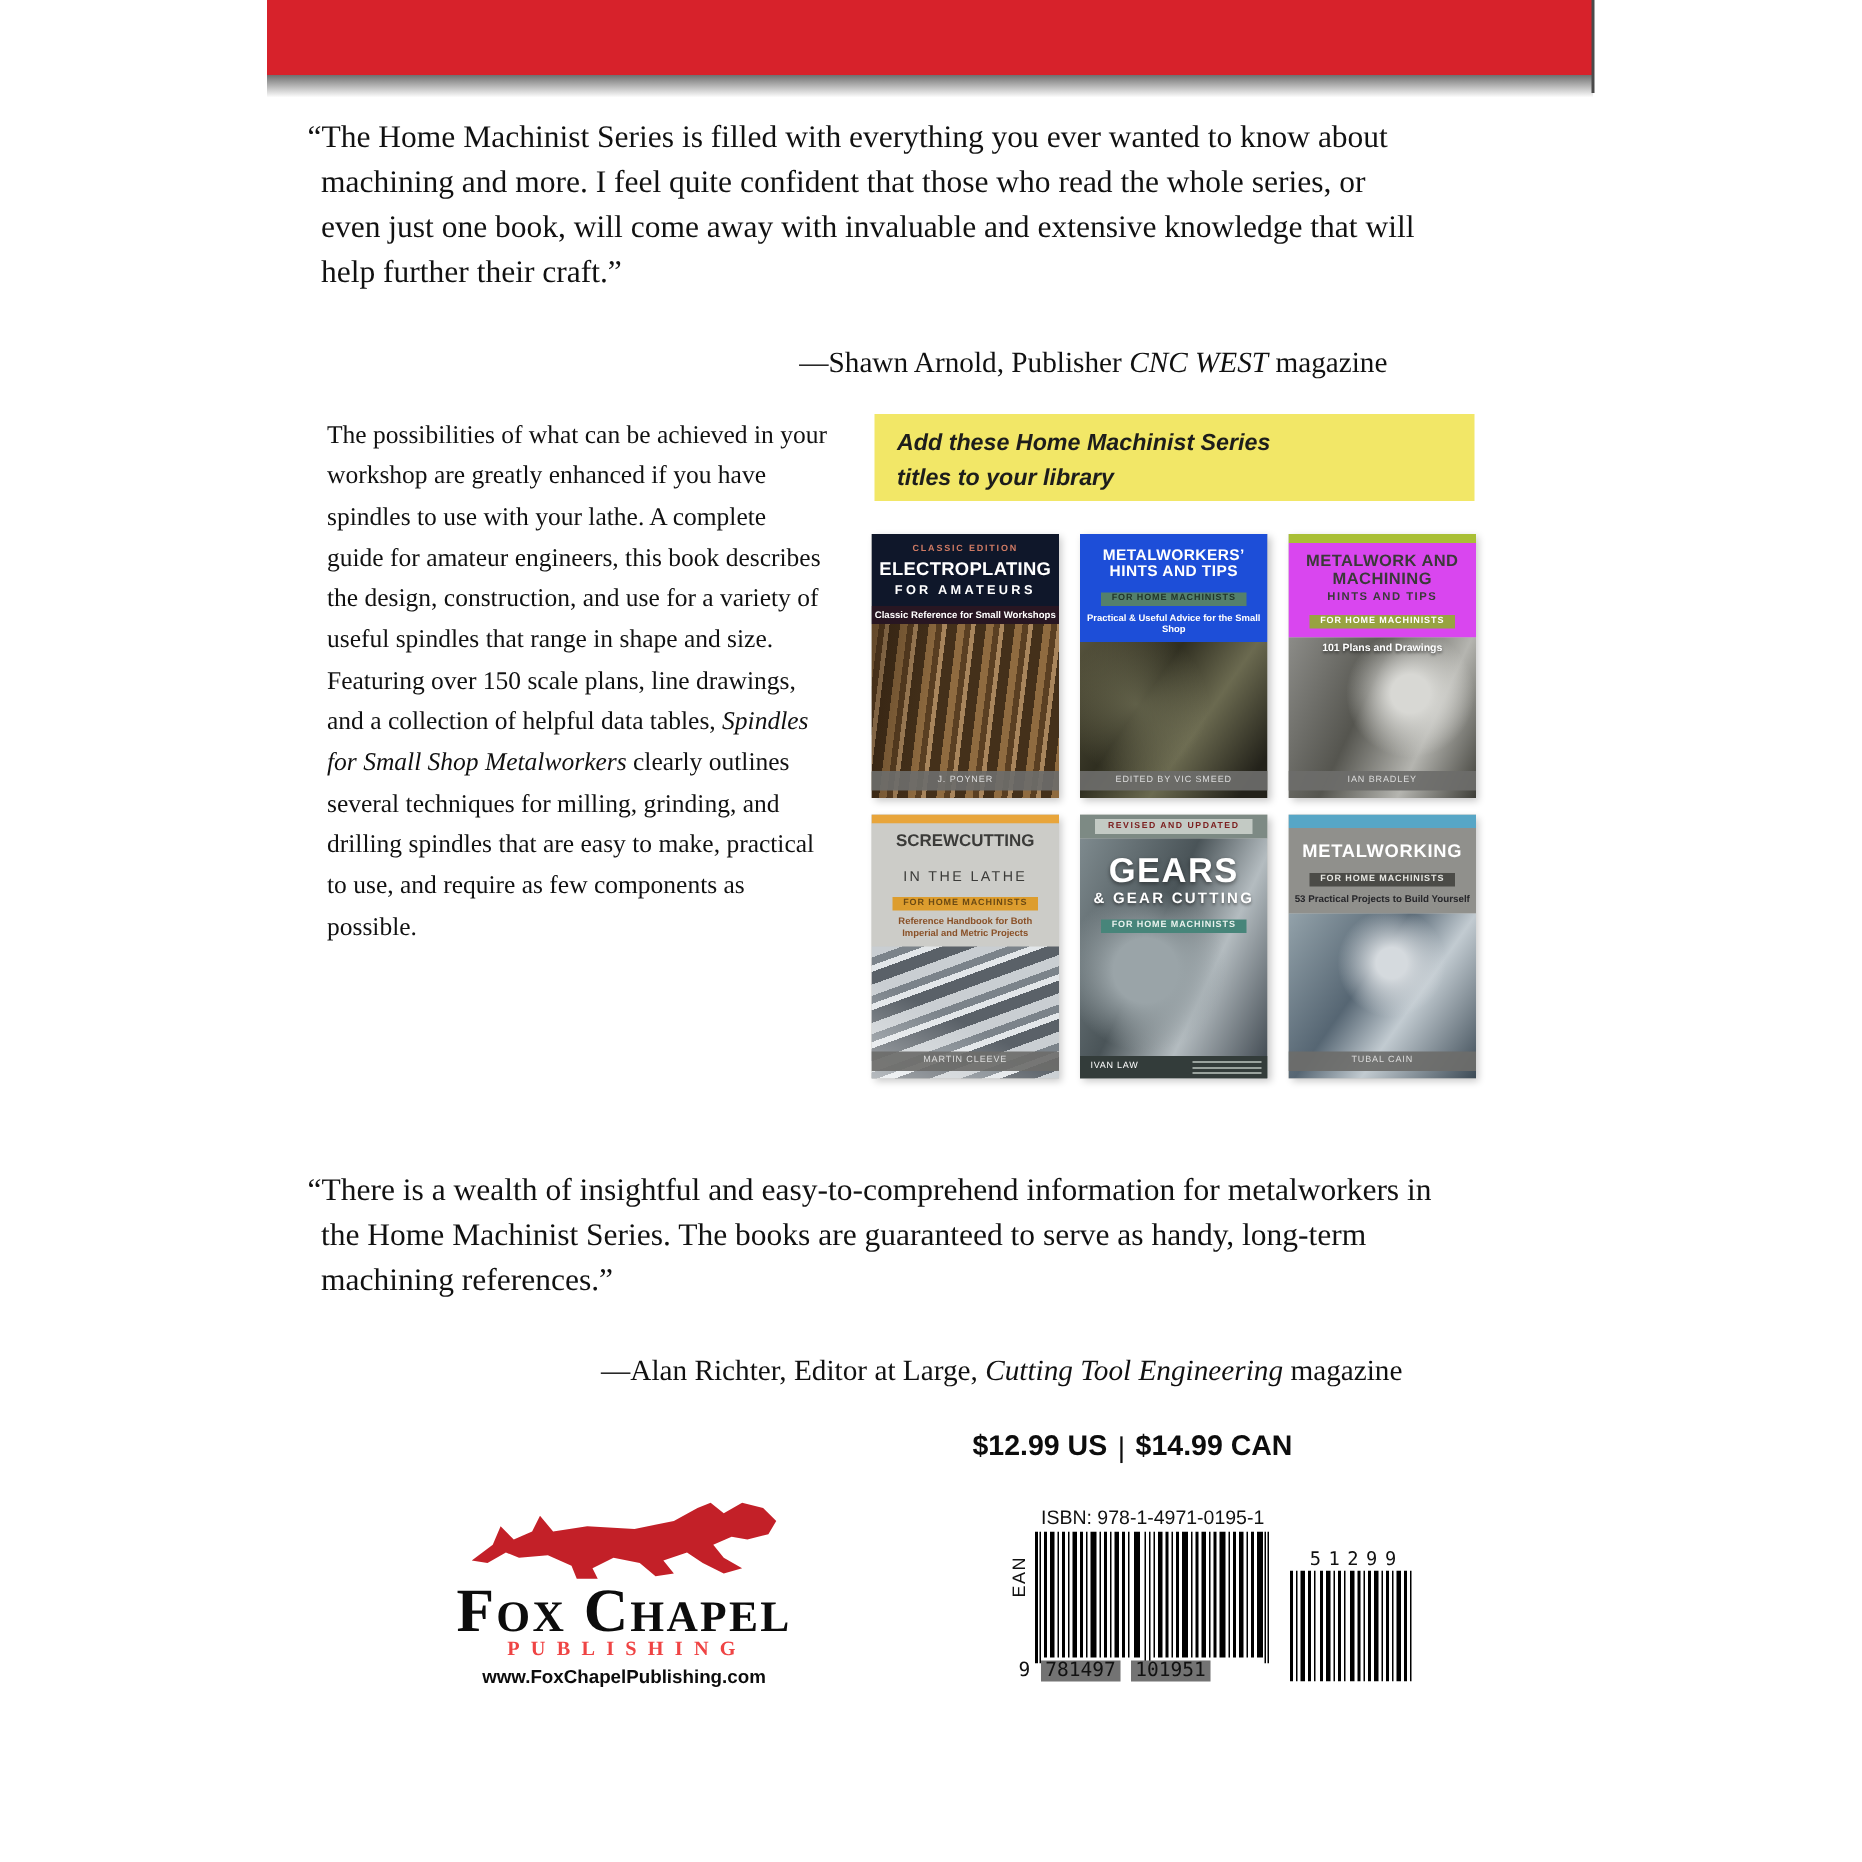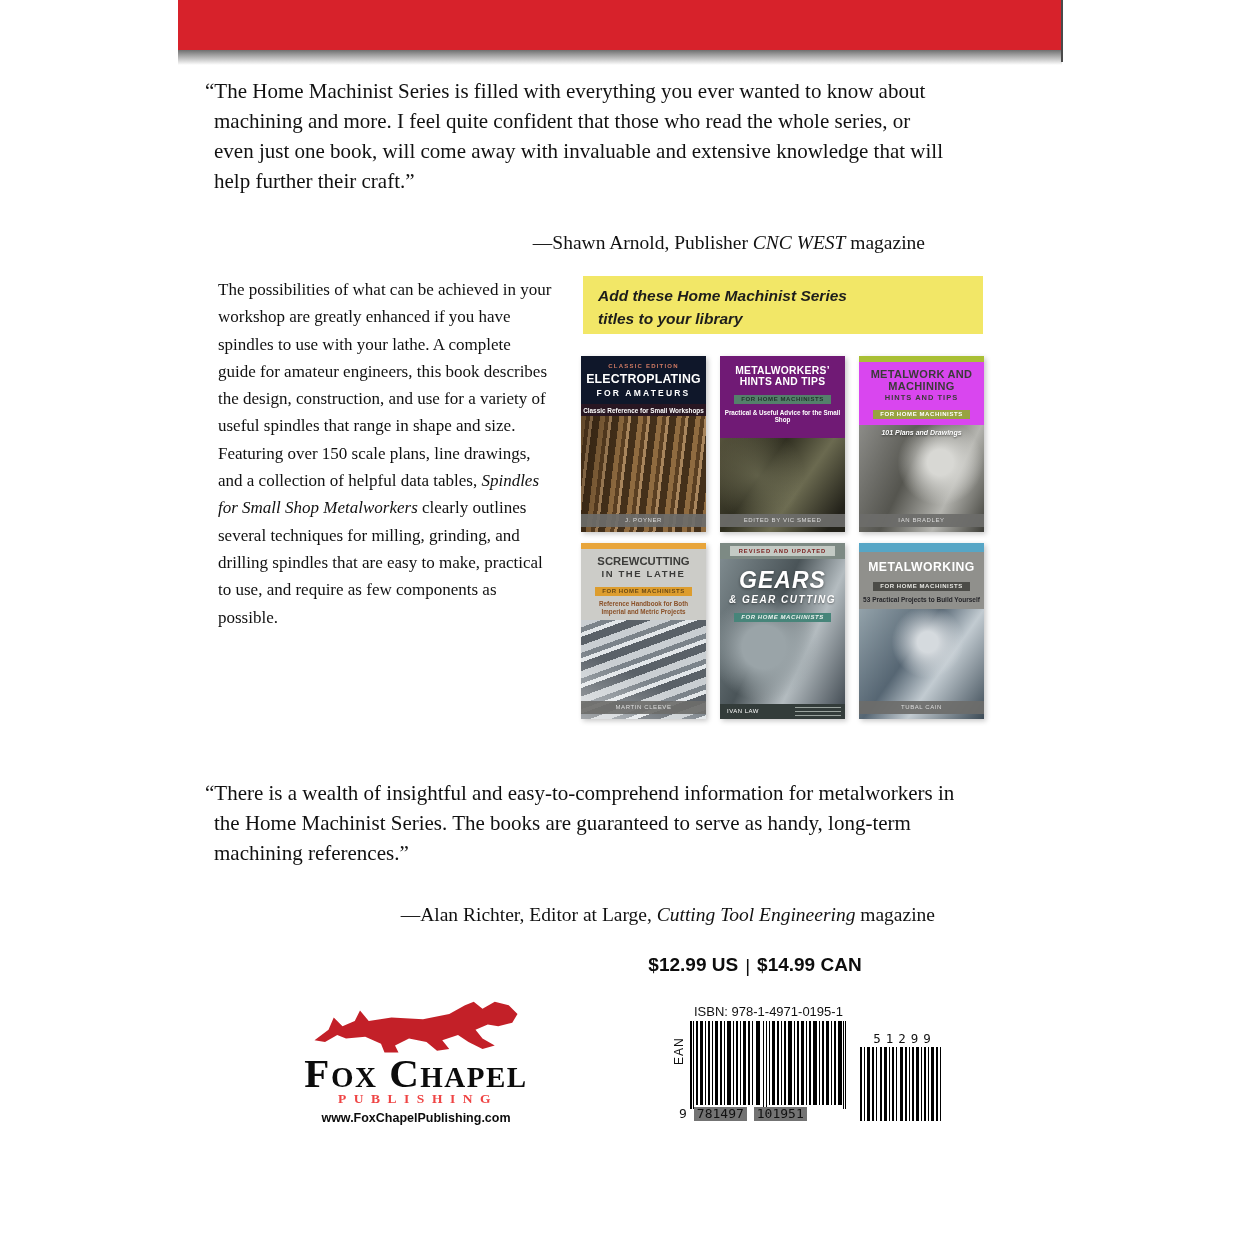--- a/index.html
+++ b/index.html
@@ -27,39 +27,39 @@
   
   .promo { position:absolute; left:583px; top:276px; width:400px; height:58px; background:#f2e767;
     font-family:"Liberation Sans", sans-serif; font-style:italic; font-weight:bold;
     color:#1d1d1b; font-size:15.5px; line-height:23px; padding:8px 0 0 15px; }
 
   
   .book-grid { position:absolute; left:581px; top:356px; display:grid;
     grid-template-columns:repeat(3,125px); gap:11px 14px; font-family:"Liberation Sans", sans-serif; }
   .cover { width:125px; height:176px; position:relative; overflow:hidden; background:#c8c8c4;
     box-shadow:2px 2px 5px rgba(0,0,0,.22); display:flex; flex-direction:column; text-align:center; }
-  .photo { flex:1; position:relative;font-style:italic; }
+  .photo { flex:1; position:relative; }
   .author { position:absolute; bottom:5px; left:0; width:100%; height:13px;
     background:rgba(108,108,106,.92); color:#ddd; font-size:6px; line-height:13px;
     letter-spacing:.6px; text-transform:uppercase; }
   .badge { display:inline-block; font-size:6px; font-weight:bold; letter-spacing:.6px;
     padding:1.5px 7px; margin:3px auto 0; }
 
   
   .c1 .head { background:#0f172a; padding:7px 5px 0; }
   .c1 .ed { color:#cf7a63; font-size:6px; font-weight:bold; letter-spacing:1.2px; }
   .c1 .t1 { color:#fff; font-weight:800; font-size:12.3px; letter-spacing:.2px; margin-top:3px; }
   .c1 .t2 { color:#fff; font-size:8.5px; letter-spacing:2.2px; margin-top:2px; font-weight:bold; }
   .c1 .tag { margin:6px -5px 0; background:rgba(62,22,28,.55); color:#fff; font-size:6.4px; font-weight:bold; padding:2.5px 2px; }
   .c1 .photo { background:
       linear-gradient(100deg, rgba(30,18,8,.4), rgba(0,0,0,0) 35%),
       repeating-linear-gradient(97deg, #8f6b40 0 5px, #5a3f22 5px 9px, #a8855c 9px 12px, #44301a 12px 19px); }
 
   
-  .c2 .head { background:#701a75; padding:9px 4px 15px; }
+  .c2 .head { background:#1d4ed8; padding:9px 4px 5px; }
   .c2 .t1, .c2 .t2 { color:#fff; font-weight:800; font-size:10.3px; letter-spacing:.3px; }
   .c2 .badge { background:#54806b; color:#21352a; }
   .c2 .tag { color:#fff; font-size:6.3px; font-weight:bold; margin-top:4px; }
   .c2 .photo { background:
       radial-gradient(circle at 30% 40%, rgba(185,185,145,.35), transparent 45%),
       linear-gradient(125deg, #55523c, #2f2e20 35%, #6b6a50 60%, #23221a 90%); }
 
   
   .c3 .strip { height:6px; background:#a9bf35; }
   .c3 .head { background:#d946ef; padding:6px 3px 5px; }
@@ -69,21 +69,21 @@
   .c3 .tag { position:absolute; top:4px; left:0; width:100%; color:#fff; font-size:7px; font-weight:bold;
     text-shadow:0 1px 2px rgba(0,0,0,.55); }
   .c3 .photo { background:
       radial-gradient(circle at 65% 35%, #d8d8d4 0 12%, transparent 40%),
       linear-gradient(115deg, #8c8c88, #55554f 40%, #b5b5b0 70%, #3e3e38); }
 
   
   .c4 .strip { height:6px; background:#e8a53b; }
   .c4 .head { background:#ccccc8; padding:6px 3px 4px; }
   .c4 .t1 { color:#3b3b39; font-weight:800; font-size:11.3px; }
-  .c4 .t2 { color:#3b3b39; font-weight:700; font-size:9.5px; letter-spacing:1.6px; margin-top:1px; }
+  .c4 .t2 { color:#3b3b39; font-weight:400; font-size:9.5px; letter-spacing:1.6px; margin-top:12px; }
   .c4 .badge { background:#dd9d2e; color:#6b4a14; }
   .c4 .tag { color:#8a5128; font-size:6.3px; font-weight:bold; margin-top:3px; line-height:8px; padding:0 10px; }
   .c4 .photo { background:
       linear-gradient(25deg, rgba(255,255,255,.45), transparent 45%),
       repeating-linear-gradient(160deg, #c9ced2 0 7px, #7b838a 7px 12px, #e2e6e9 12px 16px, #5a6168 16px 24px); }
 
   
   .c5 .strip { height:16px; background:#7d8a84; padding-top:3px; }
   .c5 .edband { width:84%; margin:0 auto; background:#c3cac4; font-size:5.8px; font-weight:bold;
     letter-spacing:1px; color:#7c2020; line-height:10px; }

